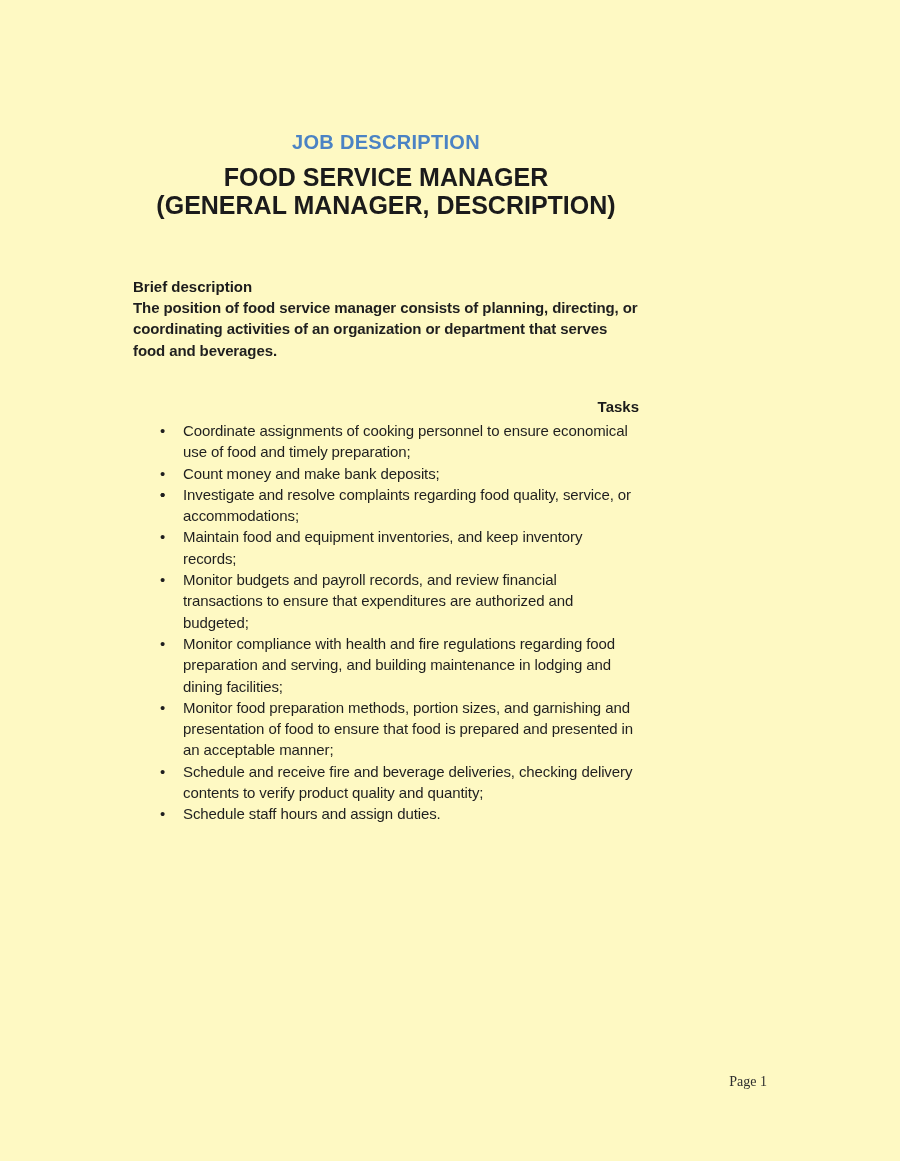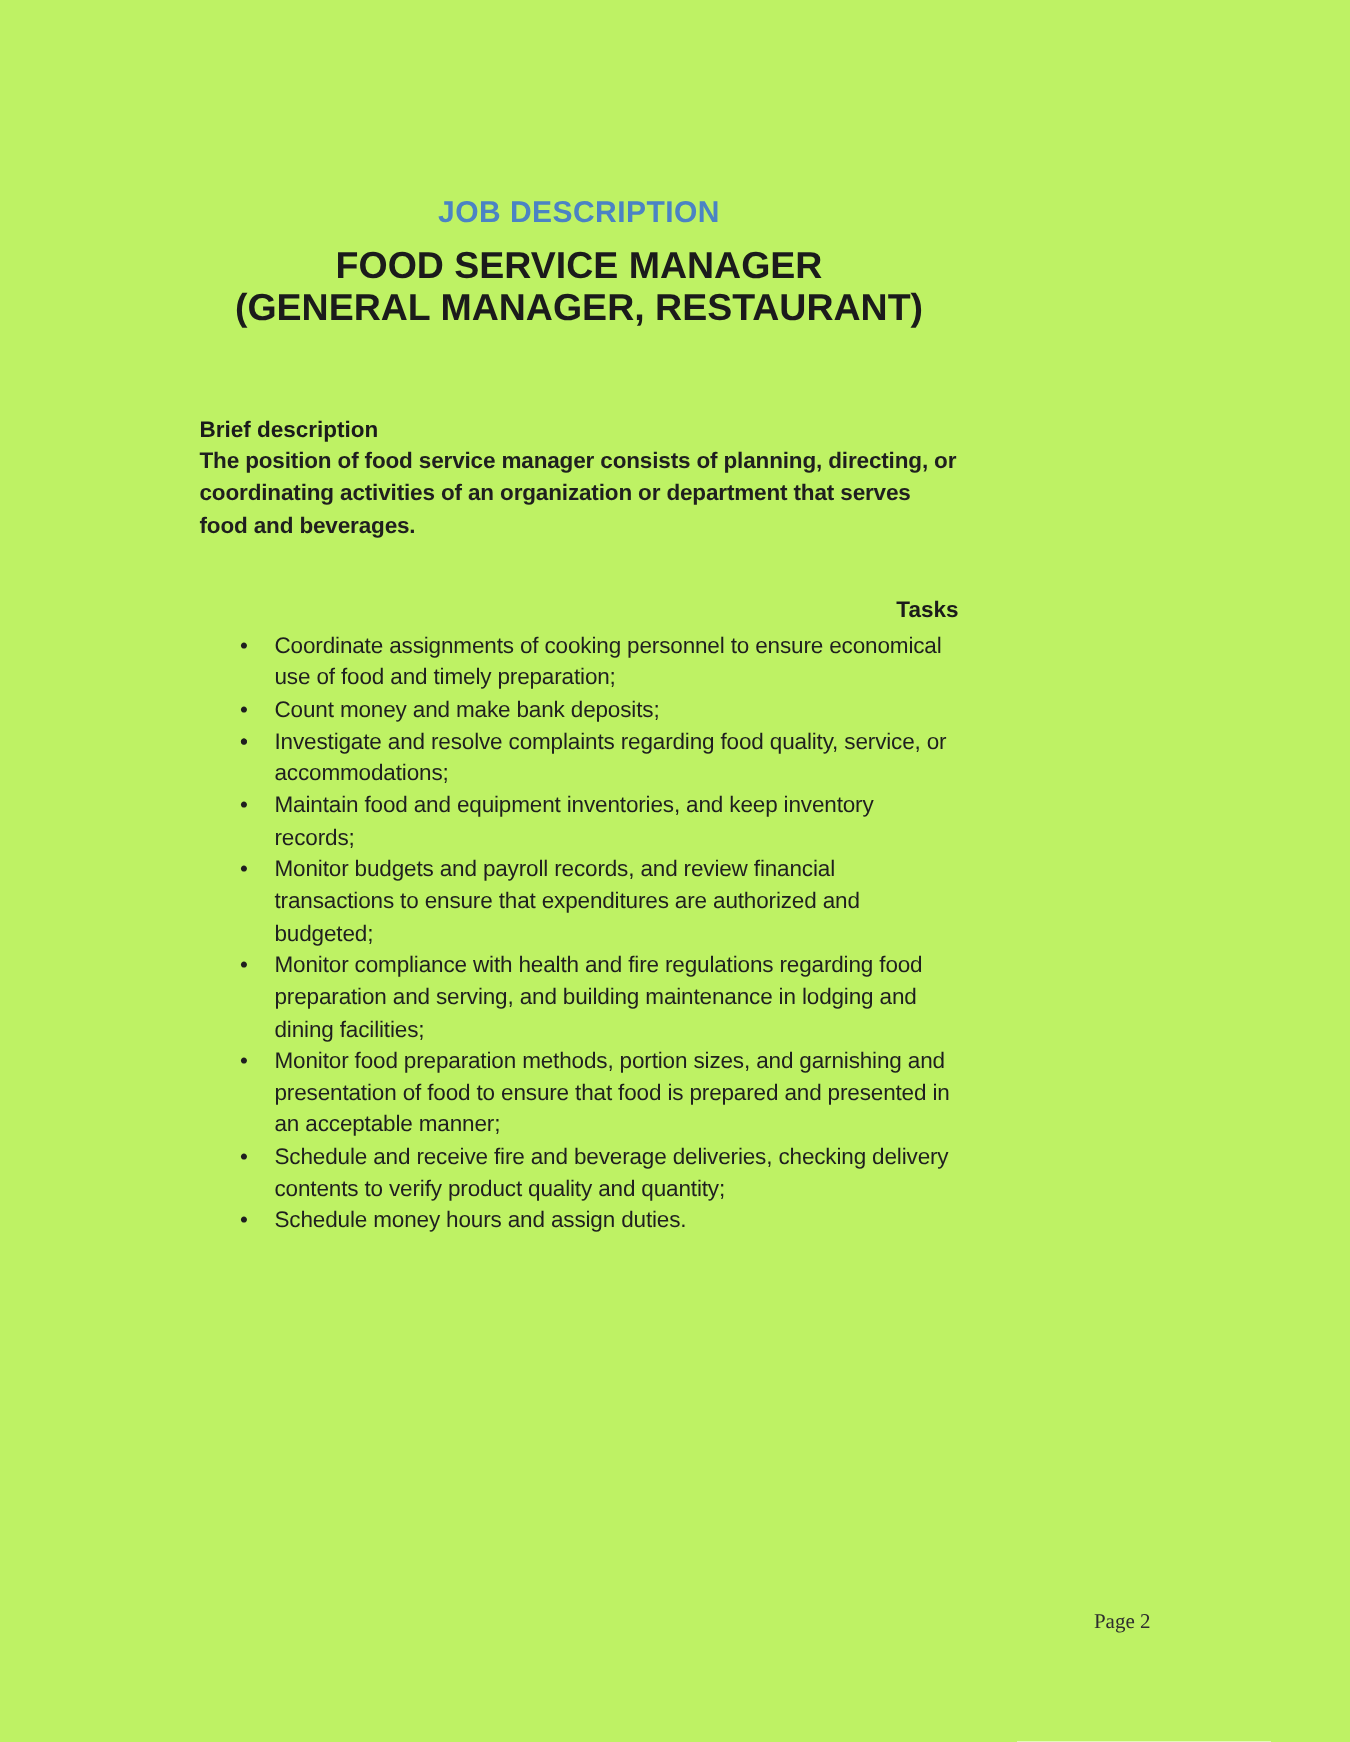--- a/index.html
+++ b/index.html
@@ -4,21 +4,21 @@
 <style>
   html, body {
     margin: 0;
     padding: 0;
     background: #ffffff;
   }
   .page {
     position: relative;
     width: 900px;
     height: 1161px;
-    background: #bef264;
+    background: #fef9c3;
     font-family: "Liberation Sans", sans-serif;
     color: #1f1f1f;
     overflow: hidden;
   }
   .doc-title {
     position: absolute;
     left: 133px;
     top: 131px;
     width: 506px;
     text-align: center;
@@ -92,37 +92,37 @@
 </style>
 </head>
 <body>
 
 <div class="page">
 
   <div class="doc-title">JOB DESCRIPTION</div>
 
   <div class="doc-subtitle">
     <div>FOOD SERVICE MANAGER</div>
-    <div>(GENERAL MANAGER, RESTAURANT)</div>
+    <div>(GENERAL MANAGER, DESCRIPTION)</div>
   </div>
 
   <div class="section-heading brief-heading">Brief description</div>
 
   <p class="body-text">The position of food service manager consists of planning, directing, or coordinating activities of an organization or department that serves food and beverages.</p>
 
   <div class="section-heading tasks-heading">Tasks</div>
 
   <ul class="task-list">
       <li class="task-item"><span class="bullet">•</span><span class="task-text">Coordinate assignments of cooking personnel to ensure economical use of food and timely preparation;</span></li>
       <li class="task-item"><span class="bullet">•</span><span class="task-text">Count money and make bank deposits;</span></li>
       <li class="task-item"><span class="bullet">•</span></li>
       <li class="task-item"><span class="bullet">•</span><span class="task-text">Investigate and resolve complaints regarding food quality, service, or accommodations;</span></li>
       <li class="task-item"><span class="bullet">•</span><span class="task-text">Maintain food and equipment inventories, and keep inventory records;</span></li>
       <li class="task-item"><span class="bullet">•</span><span class="task-text">Monitor budgets and payroll records, and review financial transactions to ensure that expenditures are authorized and budgeted;</span></li>
       <li class="task-item"><span class="bullet">•</span><span class="task-text">Monitor compliance with health and fire regulations regarding food preparation and serving, and building maintenance in lodging and dining facilities;</span></li>
       <li class="task-item"><span class="bullet">•</span><span class="task-text">Monitor food preparation methods, portion sizes, and garnishing and presentation of food to ensure that food is prepared and presented in an acceptable manner;</span></li>
       <li class="task-item"><span class="bullet">•</span><span class="task-text">Schedule and receive fire and beverage deliveries, checking delivery contents to verify product quality and quantity;</span></li>
-      <li class="task-item"><span class="bullet">•</span><span class="task-text">Schedule money hours and assign duties.</span></li>
+      <li class="task-item"><span class="bullet">•</span><span class="task-text">Schedule staff hours and assign duties.</span></li>
     </ul>
 
-  <div class="page-footer">Page 2</div>
+  <div class="page-footer">Page 1</div>
 
 </div>
 
 </body></html>

